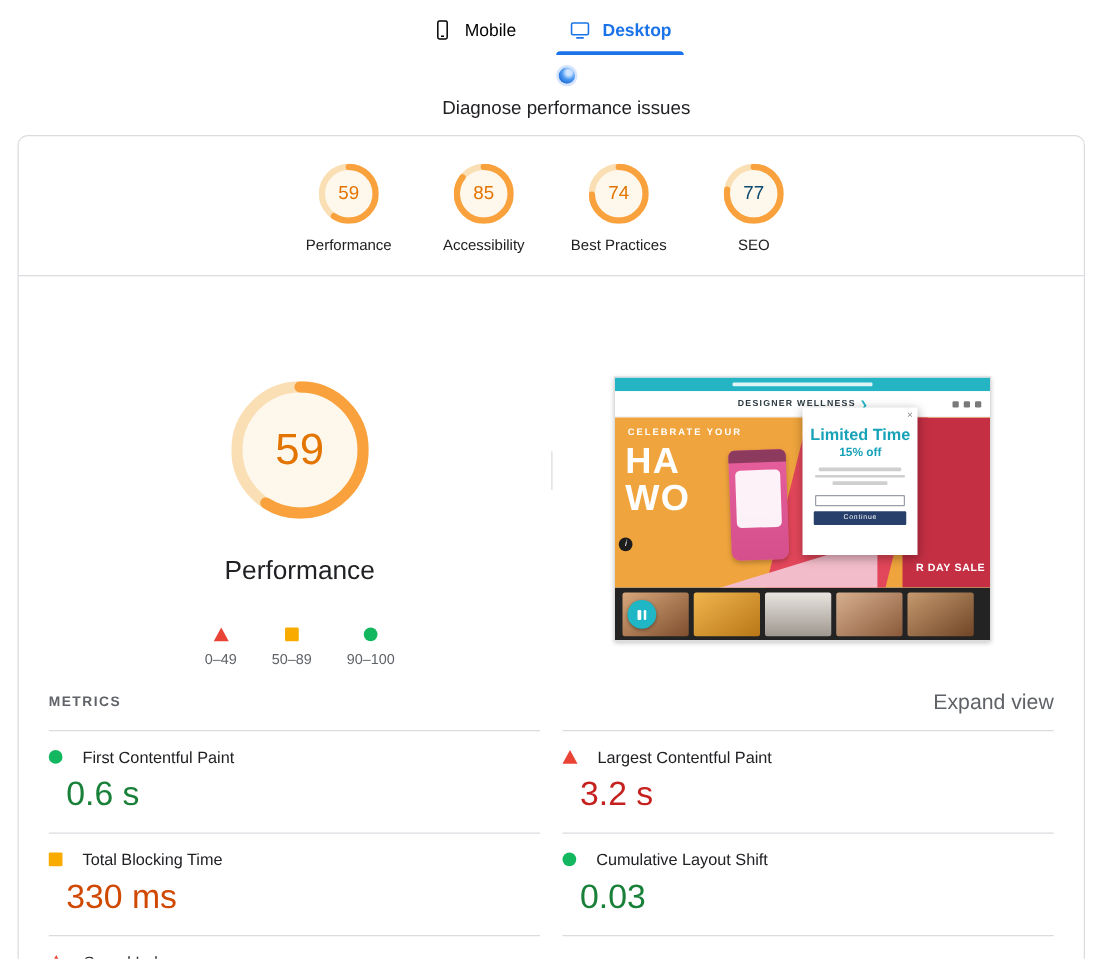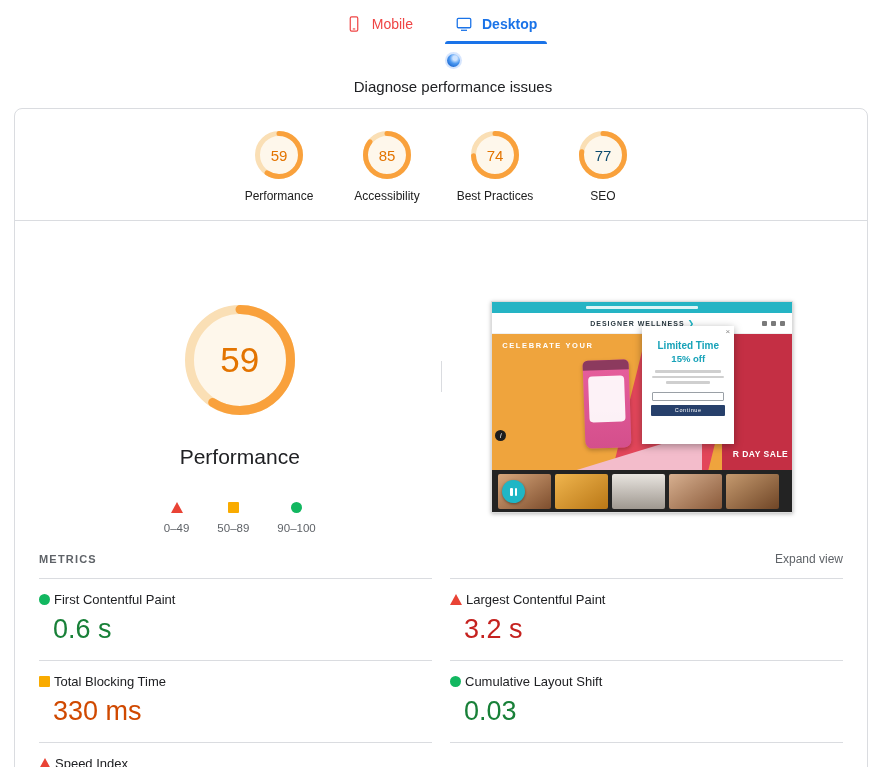--- a/index.html
+++ b/index.html
@@ -2,21 +2,21 @@
 <html><head>
 <meta charset="utf-8">
 <style>
   * { box-sizing: border-box; margin: 0; padding: 0; }
   html,body { width:882px; height:767px; overflow:hidden; background:#fff;
     font-family:"Liberation Sans","DejaVu Sans",sans-serif; color:#202124; }
 
   
   .tabs { display:flex; justify-content:center; gap:10px; padding-top:2px; }
   .tab { position:relative; display:flex; align-items:center; gap:9px;
-         padding:13px 16px 11px; font-size:14px; color:#ef4444; cursor:pointer; }
+         padding:13px 16px 11px; font-size:14px; color:#000000; cursor:pointer; }
   .tab svg { display:block; }
   .tab.selected { color:#1a73e8; font-weight:bold; }
   .tab.selected::after { content:""; position:absolute; left:6px; right:6px; bottom:0;
          height:3px; background:#1a73e8; border-radius:3px 3px 0 0; }
 
   
   .diagnose { display:flex; align-items:center; gap:11px; padding:10px 0 13px 24px;
               font-size:15px; color:#202124;flex-direction:column; }
   .pulse-icon { width:13px; height:13px; border-radius:50%; flex:none;
      background:radial-gradient(circle at 62% 32%, #cfe4ff 0 18%, #4e9af1 45%, #1967d2 80%);
@@ -54,24 +54,24 @@
   .shape-circle { width:11px; height:11px; border-radius:50%; flex:none; }
   .shape-square { width:11px; height:11px; border-radius:1px; flex:none; }
   .shape-triangle { width:0; height:0; border-left:6.5px solid transparent;
       border-right:6.5px solid transparent; border-bottom:11px solid #e94335;
       background:none !important; flex:none; }
 
   
   .metrics-head { display:flex; justify-content:space-between; align-items:center;
                   padding:12px 24px 12px; }
   .metrics-title { font-size:11px; letter-spacing:1.2px; color:#5f6368; font-weight:bold; }
-  .expand { font-size:12px; color:#5f6368; cursor:pointer; }
+  .expand { font-size:17px; color:#5f6368; cursor:pointer; }
   .metrics-grid { display:grid; grid-template-columns:1fr 1fr; column-gap:18px; padding:0 24px; }
   .m-cell { border-top:1px solid #dadce0; padding:13px 0 15px; }
-  .m-top { display:flex; align-items:center; gap:4px; font-size:13px; color:#202124; }
+  .m-top { display:flex; align-items:center; gap:16px; font-size:13px; color:#202124; }
   .m-value { margin:7px 0 0 14px; font-size:27px; }
 
   
   .thumb { position:relative; margin-top:24px; width:302px; height:212px; background:#fff;
            border:1px solid #dcdcdc; box-shadow:0 1px 4px rgba(0,0,0,.28);
            overflow:hidden; cursor:pointer; flex:none; }
   .t-topbar { height:11px; background:#25b4c4; display:flex; align-items:center; justify-content:center; }
   .t-topbar::after { content:""; width:112px; height:3px; background:rgba(255,255,255,.85); border-radius:1px; }
   .t-nav { height:21px; display:flex; align-items:center; justify-content:center; position:relative;
            background:#fff; border-bottom:1px solid #f0f0f0; }
@@ -100,21 +100,21 @@
              background:#8c3a5e; border-radius:5px 5px 0 0; }
   .t-pouch::after { content:""; position:absolute; left:5px; top:16px; right:5px; height:46px;
              background:rgba(255,255,255,.92); border-radius:4px; }
   .t-info { position:absolute; left:3px; top:96px; width:11px; height:11px; border-radius:50%;
             background:#1d1d1d; color:#fff; font-size:7px; display:flex; align-items:center;
             justify-content:center; font-style:italic; }
   .t-popup { position:absolute; left:150px; top:24px; width:92px; height:118px; background:#fff;
              box-shadow:0 2px 8px rgba(0,0,0,.35); display:flex; flex-direction:column;
              align-items:center; padding-top:14px; }
   .t-close { position:absolute; top:1px; right:4px; font-size:8px; color:#888; }
-  .t-popup-title { font-size:10px; font-weight:bold; color:#17a2b8; margin-bottom:2px; }
+  .t-popup-title { font-size:13px; font-weight:bold; color:#17a2b8; margin-bottom:2px; }
   .t-popup-offer { font-size:9.5px; font-weight:bold; color:#17a2b8; margin-bottom:6px; }
   .t-line { height:2.5px; background:#cfcfcf; border-radius:1px; margin-bottom:3px; }
   .t-line.l1 { width:66px; } .t-line.l2 { width:72px; } .t-line.l3 { width:44px; }
   .t-input { width:72px; height:9px; border:1px solid #9aa0a6; border-radius:1px; margin:5px 0 4px;
              background:#fff; }
   .t-btn { width:74px; height:11px; background:#27406b; color:#fff; font-size:5.5px;
            display:flex; align-items:center; justify-content:center; letter-spacing:.6px;
            border-radius:1px; }
   .t-videos { height:43px; background:#232323; display:flex; align-items:center; gap:4px; padding:0 6px; }
   .t-vid { width:53px; height:35px; border-radius:2px; flex:none; }
@@ -243,20 +243,24 @@
               <i></i>
               <i></i>
               <i></i>
             </span>
         </div>
         <div class="t-hero">
           <div class="hero-band"></div>
           <div class="hero-right"></div>
           <div class="hero-pink"></div>
           <div class="t-kicker">CELEBRATE YOUR</div>
+          <div class="t-big">
+            <span>HA</span>
+            <span>WO</span>
+          </div>
           <div class="t-pouch"></div>
           <div class="t-sale">R DAY SALE</div>
           <div class="t-info">i</div>
         </div>
         <div class="t-popup">
           <span class="t-close">×</span>
           <div class="t-popup-title">Limited Time</div>
           <div class="t-popup-offer">15% off</div>
           <div class="t-line l1"></div>
           <div class="t-line l2"></div>

